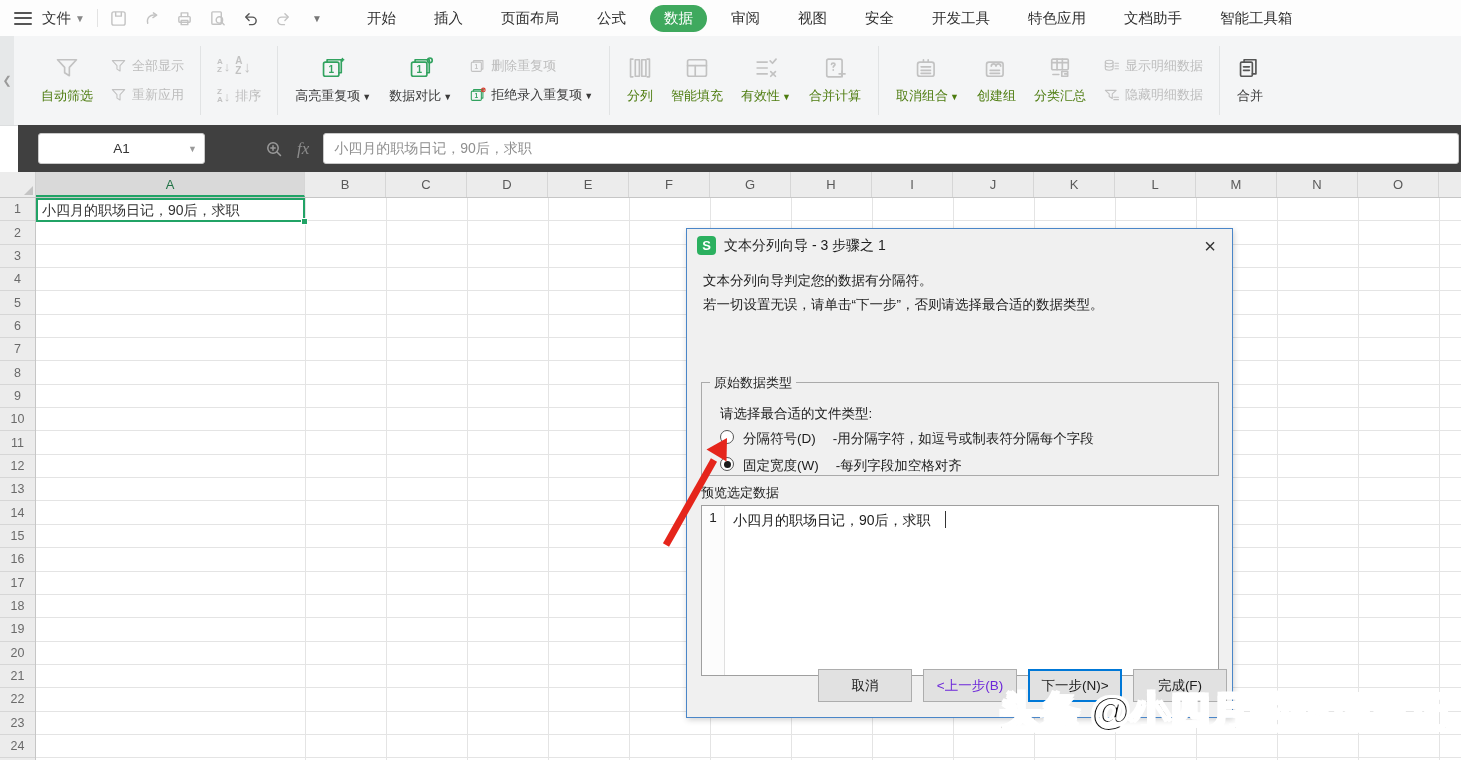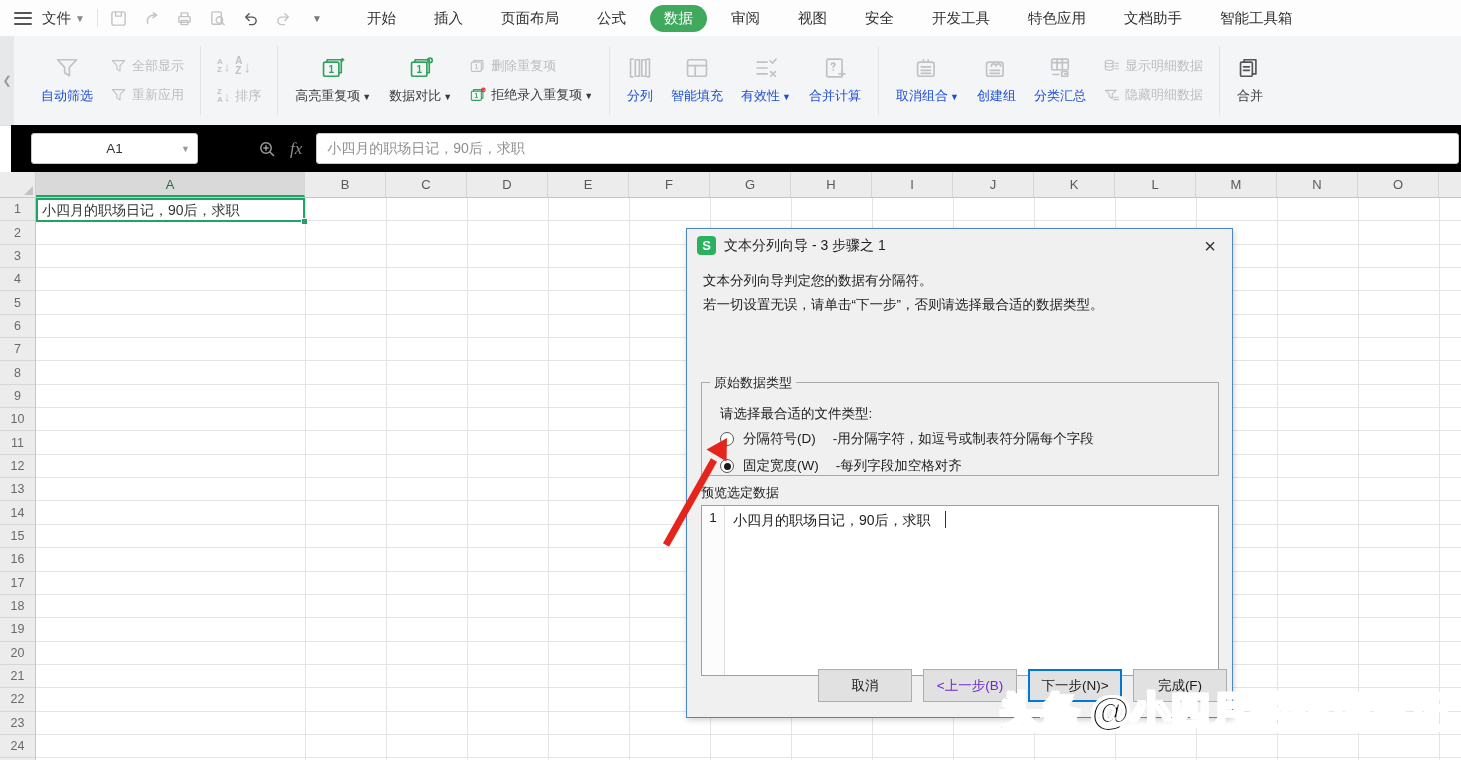--- a/index.html
+++ b/index.html
@@ -21,37 +21,37 @@
   .tab{font-size:14.5px;color:#2f2f2f;padding:4px 14px;margin:0 5px;cursor:default;white-space:nowrap;}
   .tab.active{background:#3fa95e;color:#fff;border-radius:15px;}
   
   .ribbon{position:absolute;top:36px;left:0;right:0;height:89px;background:#f4f5f6;border-bottom:1px solid #dcdedf;
           display:flex;align-items:stretch;z-index:5;overflow:hidden;}
   .collapse{width:14px;background:#e6e8e9;color:#9a9a9a;display:flex;align-items:center;justify-content:center;font-size:11px;}
   .rwrap{display:flex;align-items:stretch;padding-left:18px;}
   .rsep{width:1px;background:#e1e3e4;margin:10px 8px;}
   .rb{display:flex;flex-direction:column;align-items:center;justify-content:center;gap:7px;padding:0 9px;white-space:nowrap;}
   .rb .rlbl{font-size:13px;color:#3a3a3a;}
-  .rb.dis .rlbl{color:#1d4ed8;}
+  .rb.dis .rlbl{color:#4d7c0f;}
   .rs{display:flex;flex-direction:column;justify-content:center;gap:11px;padding:0 8px;}
   .row{display:flex;align-items:center;gap:5px;font-size:13px;color:#3a3a3a;white-space:nowrap;}
   .row.dis{color:#bdbdbd;}
   .ric{display:flex;align-items:center;justify-content:center;color:#c2c2c2;}
   .ric.g{color:#31a25f;}
   .ric.dk{color:#555;}
   .ric svg{width:26px;height:24px;}
   .ric.sm svg{width:17px;height:16px;}
   .ric svg *{stroke:currentColor;stroke-width:1.4;fill:none;stroke-linecap:round;stroke-linejoin:round;}
   .ric svg text{stroke:none;fill:currentColor;font-weight:bold;}
   .dda{font-size:9px;color:inherit;margin-left:2px;}
   .az{display:inline-flex;flex-direction:column;font-size:8px;line-height:8px;font-weight:bold;color:inherit;}
   .sortwrap{display:flex;align-items:center;gap:1px;color:#c2c2c2;}
   .sortwrap .ar{font-size:13px;}
   
-  .fbar{position:absolute;top:125px;left:11px;right:0;height:47px;background:#000000;display:flex;align-items:center;z-index:5;}
+  .fbar{position:absolute;top:125px;left:18px;right:0;height:47px;background:#404040;display:flex;align-items:center;z-index:5;}
   .namebox{position:relative;width:165px;height:29px;margin-left:20px;background:#fff;border:1px solid #c9c9c9;border-radius:3px;
            display:flex;align-items:center;justify-content:center;font-size:13.5px;color:#333;}
   .namebox .nb-caret{position:absolute;right:7px;color:#9a9a9a;font-size:9px;}
   .fics{display:flex;align-items:center;gap:14px;margin:0 14px 0 60px;}
   .mag{width:18px;height:18px;color:#9a9a9a;}
   .mag svg *{stroke:currentColor;stroke-width:1.5;fill:none;stroke-linecap:round;}
   .fx{font-family:"Liberation Serif",serif;font-style:italic;font-size:17px;color:#8d8d8d;}
   .finput{flex:1;height:29px;margin-right:2px;background:#fff;border:1px solid #c9c9c9;border-radius:3px;
           display:flex;align-items:center;padding:0 10px;font-size:14px;color:#8f8f8f;}
   
@@ -76,21 +76,21 @@
           box-sizing:border-box;box-shadow:1px 2px 6px rgba(0,0,0,.18);z-index:20;}
   .dtitle{height:33px;display:flex;align-items:center;padding:0 10px;gap:8px;}
   .sicon{width:19px;height:19px;background:#2bb05f;border-radius:4px;color:#fff;font-size:13px;font-weight:bold;
          display:flex;align-items:center;justify-content:center;}
   .dtext{font-size:14px;color:#1d1d1d;}
   .dclose{margin-left:auto;font-size:20px;color:#333;line-height:20px;padding:0 6px;}
   .dintro{position:absolute;left:16px;top:40px;font-size:13.5px;color:#1c1c1c;line-height:24px;}
   .groupbox{position:absolute;left:14px;top:105px;width:518px;height:94px;border:1px solid #aaa;box-sizing:border-box;margin-top:48px;}
   .gblabel{position:absolute;top:-9px;left:8px;background:#f0f0f0;padding:0 4px;font-size:13px;color:#1c1c1c;}
   .gprompt{position:absolute;left:18px;top:22px;font-size:13.5px;color:#1c1c1c;}
-  .opt{position:absolute;left:18px;display:flex;align-items:center;gap:9px;font-size:13.5px;color:#1c1c1c;}
+  .opt{position:absolute;left:18px;display:flex;align-items:flex-start;gap:9px;font-size:13.5px;color:#1c1c1c;}
   .opt .desc{margin-left:8px;}
   .radio{width:14px;height:14px;border:1px solid #555;border-radius:50%;background:#fff;position:relative;flex:none;box-sizing:border-box;}
   .radio.checked:after{content:"";position:absolute;left:2.5px;top:2.5px;right:2.5px;bottom:2.5px;background:#1a1a1a;border-radius:50%;}
   .pvlabel{position:absolute;left:14px;top:255px;font-size:13px;color:#1c1c1c;}
   .pvbox{position:absolute;left:14px;top:276px;width:518px;height:171px;background:#fff;border:1px solid #9f9f9f;box-sizing:border-box;}
   .pvgutter{position:absolute;left:0;top:0;bottom:0;width:23px;border-right:1px solid #e0e0e0;background:#fcfcfc;
             font-size:13.5px;color:#222;text-align:center;padding-top:4px;box-sizing:border-box;}
   .pvline{position:absolute;left:31px;top:5px;font-size:14px;color:#1c1c1c;white-space:nowrap;}
   .caretbar{display:inline-block;width:1.5px;height:17px;background:#333;margin-left:14px;vertical-align:-3px;}
   .dbtns{position:absolute;left:131px;top:440px;display:flex;gap:11px;}

